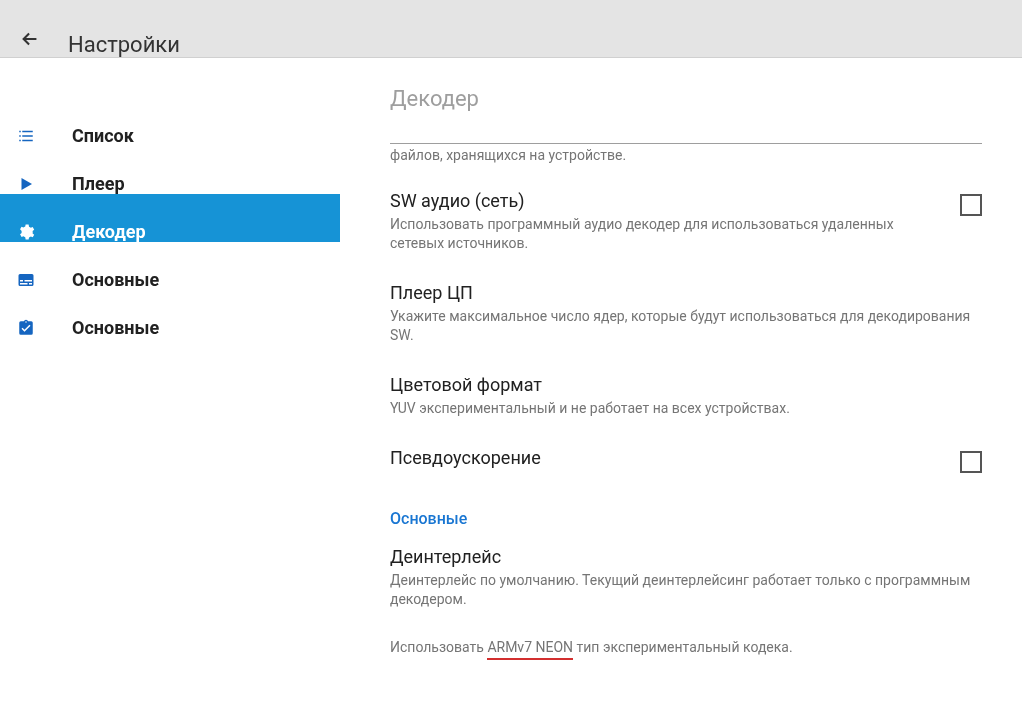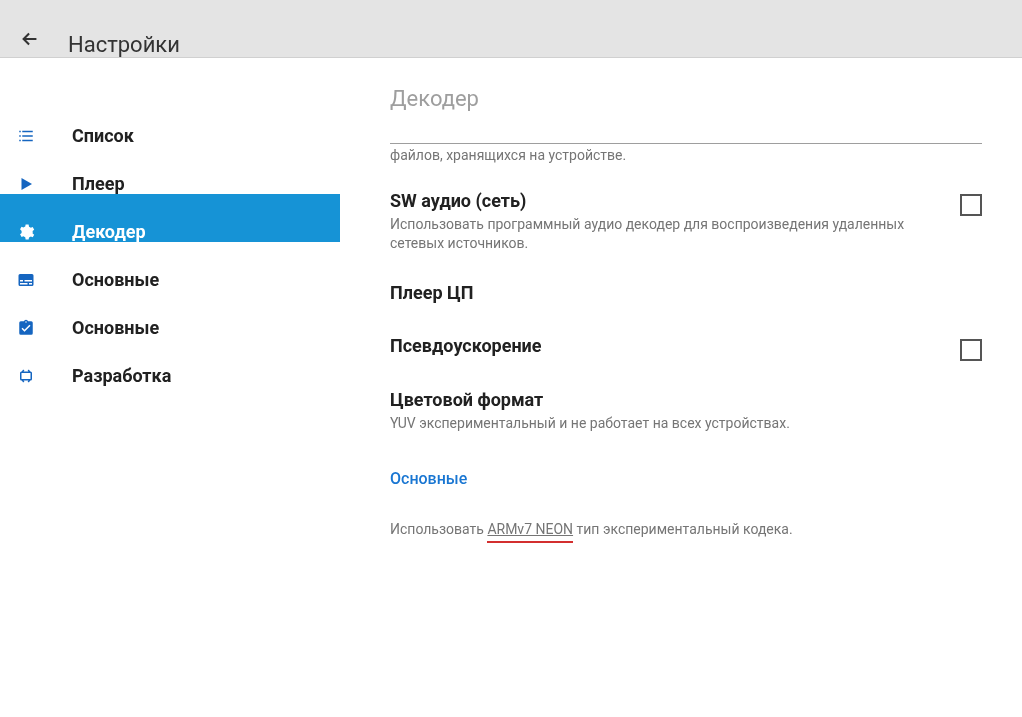--- a/index.html
+++ b/index.html
@@ -18,27 +18,27 @@
 .sidebar-item .label { font-size: 18px; }
 .sidebar-item:not(.active) .icon { color: #1565c0; }
 .sidebar-item.active .icon { color: #fff; }
 
 .main { flex: 1; padding-left: 50px; padding-right: 40px; overflow-y: auto; padding-top: 28px; padding-bottom: 20px; }
 .section-header { font-size: 22px; color: #9e9e9e; margin-bottom: 32px; font-weight: 400; }
 .rule { border-top: 1px solid #9e9e9e; margin-bottom: 4px; }
 
 .setting-item { display: flex; align-items: flex-start; padding: 14px 0; }
 .setting-text { flex: 1; }
-.setting-title { font-size: 18px; color: #212121; margin-bottom: 4px; font-weight: 700; }
+.setting-title { font-size: 18px; color: #212121; margin-bottom: 4px; font-weight: 400; }
 .setting-desc { font-size: 14px; color: #757575; line-height: 1.4; }
 .setting-cb { width: 22px; height: 22px; border: 2px solid #555; margin-left: 20px; margin-top: 4px; flex-shrink: 0; }
 
 .group-label { font-size: 16px; color: #1976d2; margin-top: 22px; margin-bottom: 18px; font-weight: 500; }
 
-.codec-line { text-decoration: underline; position: relative; display: inline-block; }
+.codec-line { position: relative; display: inline-block; }
 .codec-underline { position: absolute; left: 0; bottom: -3px; height: 2px; background: #d32f2f; width: 100%; }
 </style>
 </head>
 <body>
 
 <div class="toolbar">
   <div class="back-btn">
     <svg width="22" height="22" viewBox="0 0 24 24" fill="none" stroke="currentColor" stroke-width="2.2">
         <path d="M19 12H5"></path>
         <path d="M11 18l-6-6 6-6"></path>
@@ -83,66 +83,64 @@
       <span class="label">Основные</span>
     </div>
     <div class="sidebar-item">
       <span class="icon">
         <svg width="18" height="18" viewBox="0 0 24 24" fill="currentColor">
             <path d="M19 3h-4.18A3 3 0 0012 1a3 3 0 00-2.82 2H5a2 2 0 00-2 2v14a2 2 0 002 2h14a2 2 0 002-2V5a2 2 0 00-2-2zm-7 0a1 1 0 110 2 1 1 0 010-2zm-2 14l-4-4 1.41-1.41L10 14.17l6.59-6.59L18 9l-8 8z"></path>
           </svg>
       </span>
       <span class="label">Основные</span>
     </div>
-    <div class="sidebar-item">
-      <span class="icon">
-        <svg width="18" height="18" viewBox="0 0 24 24" fill="none" stroke="currentColor" stroke-width="2">
-            <rect x="5" y="7" width="14" height="10" rx="1"></rect>
-            <path d="M9 4l-2 3M15 4l2 3M9 20l-2-3M15 20l2-3"></path>
-          </svg>
-      </span>
-      <span class="label">Разработка</span>
-    </div>
   </div>
 
   <div class="main">
     <div class="section-header">Декодер</div>
     <div class="rule"></div>
     <div class="setting-desc" style="margin-top:-2px;margin-bottom:10px;">файлов, хранящихся на устройстве.</div>
 
     <div class="setting-item">
       <div class="setting-text">
         <div class="setting-title">SW аудио (сеть)</div>
-        <div class="setting-desc">Использовать программный аудио декодер для воспроизведения удаленных сетевых источников.</div>
+        <div class="setting-desc">Использовать программный аудио декодер для использоваться удаленных сетевых источников.</div>
       </div>
       <div class="setting-cb"></div>
     </div>
 
     <div class="setting-item">
       <div class="setting-text">
         <div class="setting-title">Плеер ЦП</div>
+        <div class="setting-desc">Укажите максимальное число ядер, которые будут использоваться для декодирования SW.</div>
+      </div>
+    </div>
+
+    <div class="setting-item">
+      <div class="setting-text">
+        <div class="setting-title">Цветовой формат</div>
+        <div class="setting-desc">YUV экспериментальный и не работает на всех устройствах.</div>
       </div>
     </div>
 
     <div class="setting-item">
       <div class="setting-text">
         <div class="setting-title">Псевдоускорение</div>
       </div>
       <div class="setting-cb"></div>
     </div>
 
-    <div class="setting-item">
+    <div class="group-label">Основные</div>
+
+    <div class="setting-item" style="padding-top:0;">
       <div class="setting-text">
-        <div class="setting-title">Цветовой формат</div>
-        <div class="setting-desc">YUV экспериментальный и не работает на всех устройствах.</div>
+        <div class="setting-title">Деинтерлейс</div>
+        <div class="setting-desc">Деинтерлейс по умолчанию. Текущий деинтерлейсинг работает только с программным декодером.</div>
       </div>
     </div>
-
-    <div class="group-label">Основные</div>
-
 
     <div class="setting-item">
       <div class="setting-text">
         <div class="setting-desc">
           <span>Использовать </span><span class="codec-line"><span>ARMv7 NEON</span><span class="codec-underline"></span></span><span> тип экспериментальный кодека.</span>
         </div>
       </div>
     </div>
 
   </div>

